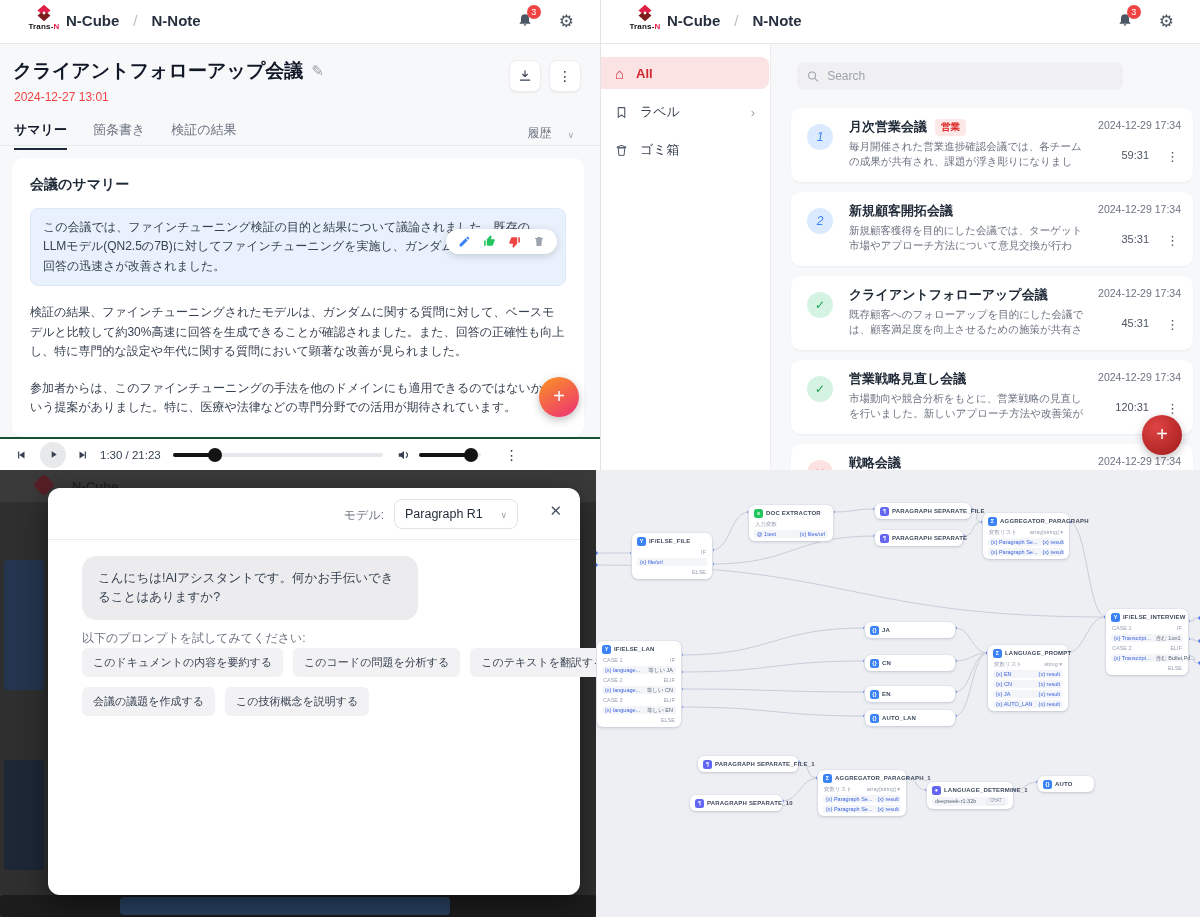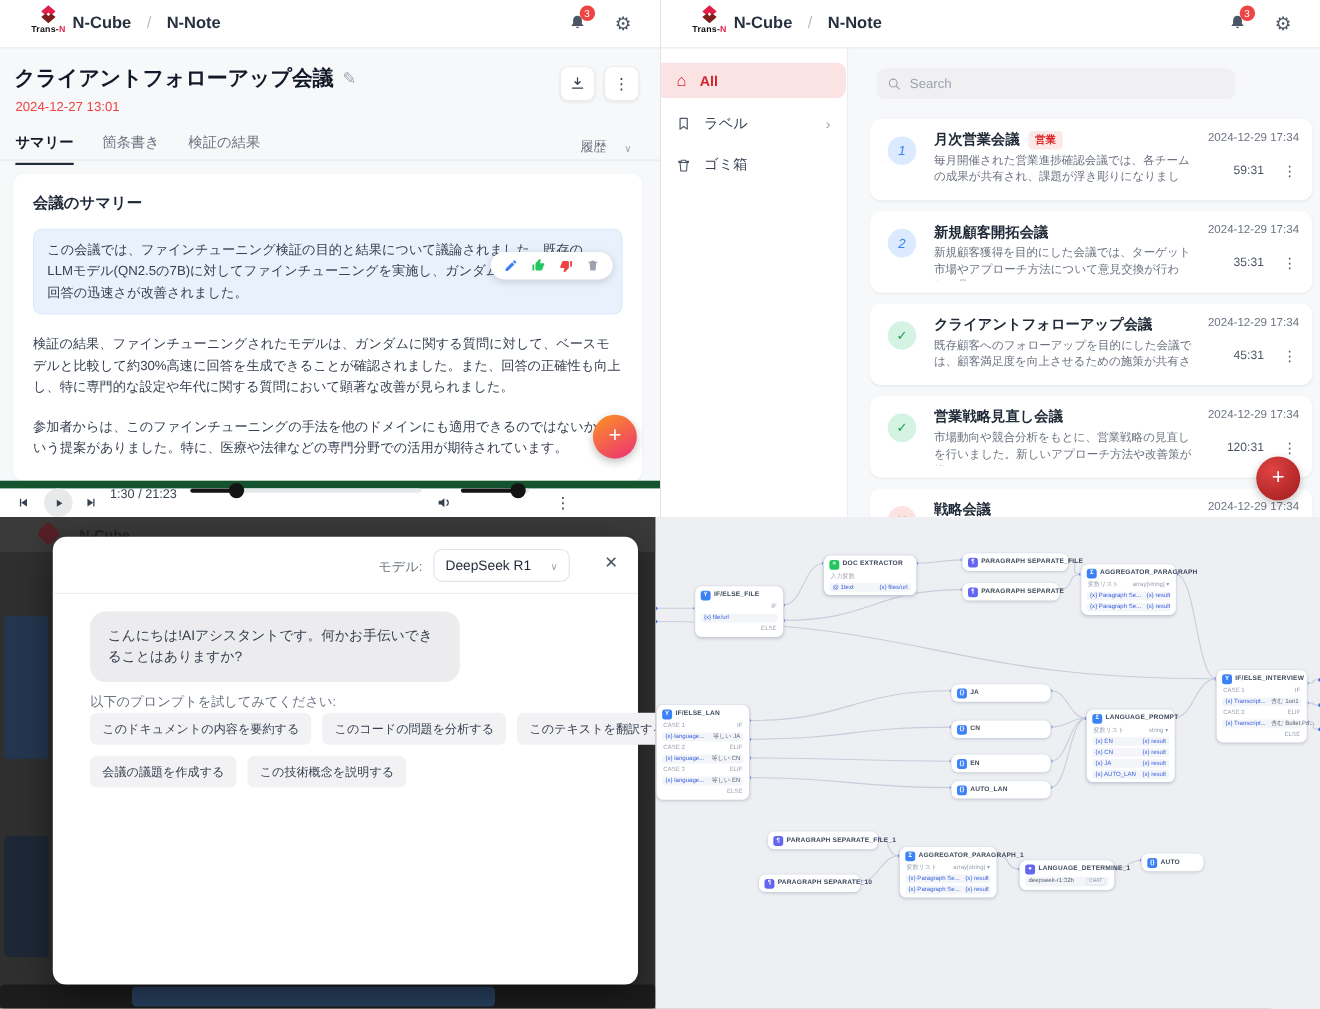--- a/index.html
+++ b/index.html
@@ -39,21 +39,21 @@
 .sum-head{font-size:14px;font-weight:bold;color:#1f2937;margin-bottom:14px}
 .para{font-size:12px;line-height:1.62;color:#374151;margin-bottom:17px}
 .hl-box{position:relative;background:#e9f1fc;border:1px solid #dbe8f8;border-radius:8px;padding:9px 12px;margin-bottom:17px}
 .hl-box .para{margin:0}
 .hl-toolbar{position:absolute;right:8px;top:20px;background:#fff;border-radius:16px;box-shadow:0 2px 8px rgba(0,0,0,.16);padding:6px 12px;display:flex;gap:12px;align-items:center}
 .hl-toolbar svg{display:block}
 .fab{position:absolute;width:40px;height:40px;border-radius:50%;display:flex;align-items:center;justify-content:center;box-shadow:0 3px 8px rgba(0,0,0,.25);z-index:7}
 .fab::before{content:"+";color:#fff;font-size:20px;line-height:1;margin-top:-2px}
 .fab-orange{left:539px;top:377px;background:linear-gradient(150deg,#f98a2b 10%,#ee3a6e 90%)}
 .fab-red{left:541px;top:415px;background:radial-gradient(circle at 35% 30%,#e04343,#9f1b1b)}
-.player{position:absolute;left:0;top:437px;width:600px;height:33px;background:#fff;border-top:7px solid #14532d;display:flex;z-index:6;padding:0 14px}
+.player{position:absolute;left:0;top:437px;width:600px;height:33px;background:#fff;border-top:2px solid #14532d;display:flex;align-items:center;z-index:6;padding:0 14px}
 .pbtn{display:flex;align-items:center;justify-content:center;color:#374151}
 .play-circle{width:26px;height:26px;border-radius:50%;background:#e8e9eb;margin:0 10px 0 12px}
 .ptime{font-size:11.5px;color:#374151;margin:0 12px 0 10px;white-space:nowrap}
 .track{position:relative;height:4px;border-radius:2px;background:#e5e7eb}
 .track .fill{position:absolute;left:0;top:0;height:4px;border-radius:2px;background:#141414}
 .track .thumb{position:absolute;top:-5px;width:14px;height:14px;border-radius:50%;background:#141414;margin-left:-7px}
 .seek{width:210px;margin-right:14px}
 .vol{width:62px;margin-left:8px;margin-right:14px}
 
 .qb{left:600px;top:0;width:600px;height:470px;background:#f7f8fa;border-left:1px solid #e3e3e5}
@@ -365,21 +365,21 @@
     </div>
     <div class="dim-thumb" style="left:4px;top:90px;width:40px;height:130px;background:#24364f"></div>
     <div class="dim-thumb" style="left:4px;top:290px;width:40px;height:110px;background:#1d2736"></div>
     <div class="dim-thumb" style="left:0;top:425px;width:596px;height:22px;background:#1c1c1d"></div>
     <div class="dim-thumb" style="left:120px;top:427px;width:330px;height:18px;background:#27405e"></div>
 
     <div class="modal">
       <div class="modal-head">
         <span class="model-label">モデル:</span>
         <div class="model-select">
-          <span>DeepSeek R1</span>
+          <span>Paragraph R1</span>
           <span class="chev-down"></span>
         </div>
         <span class="close-x"></span>
       </div>
       <div class="bubble">こんにちは!AIアシスタントです。何かお手伝いできることはありますか?</div>
       <div class="prompt-label">以下のプロンプトを試してみてください:</div>
       <div class="chip-rows">
         <div class="chip-row">
           <span class="chip">このドキュメントの内容を要約する</span>
           <span class="chip">このコードの問題を分析する</span>

